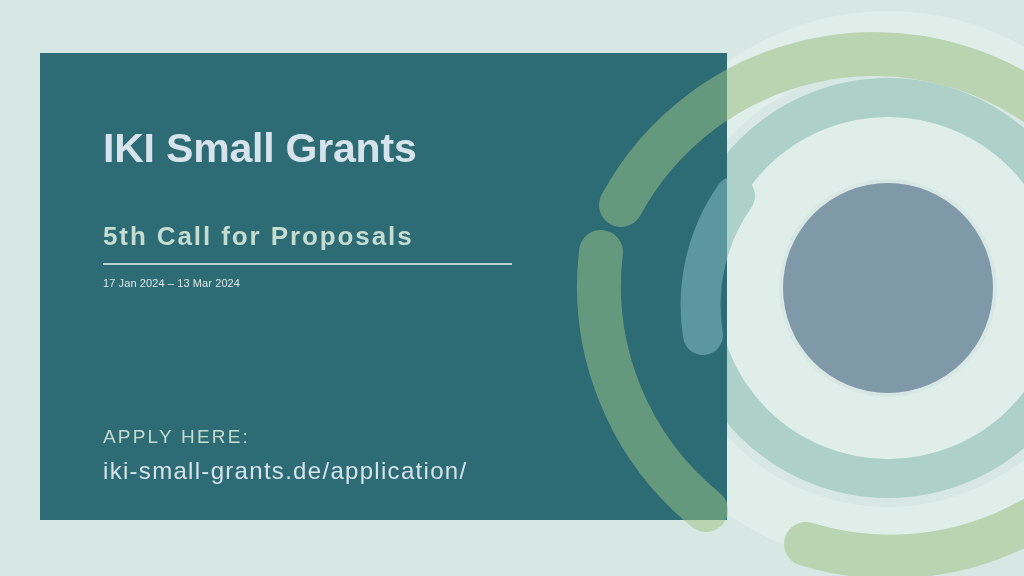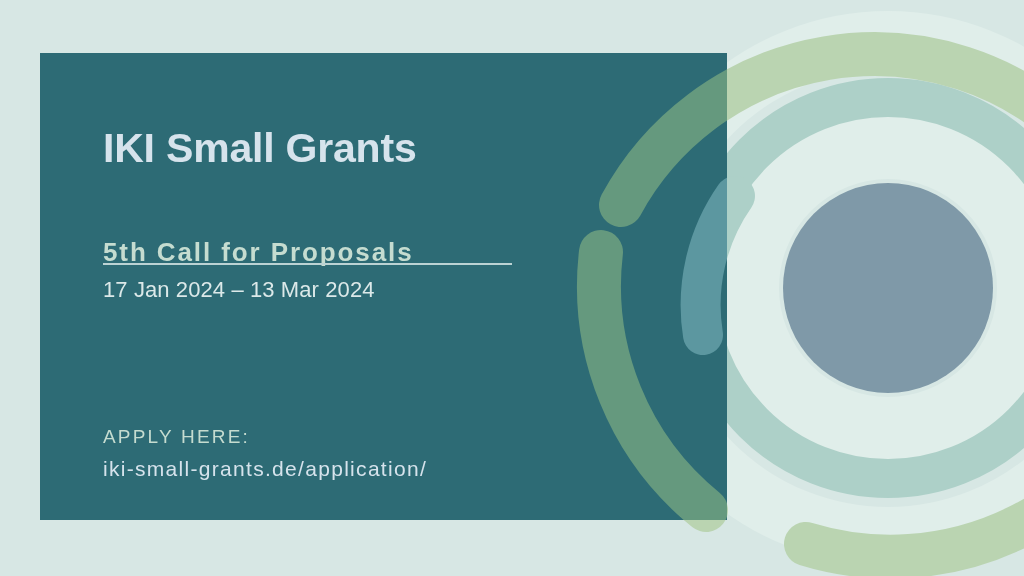--- a/index.html
+++ b/index.html
@@ -71,59 +71,58 @@
 
   .subtitle {
     position: absolute;
     left: 63px;
     top: 168px;
     color: #c5dcd0;
     font-size: 26px;
     font-weight: bold;
     letter-spacing: 1.9px;
     white-space: nowrap;
-    margin-top: 16px;
   }
 
   .rule {
     position: absolute;
     left: 63px;
     top: 210px;
     width: 409px;
     height: 2px;
     background: #bcd3d4;
   }
 
   .daterange {
     position: absolute;
     left: 63px;
     top: 224px;
     color: #dce9e9;
-    font-size: 22px;
+    font-size: 11px;
     letter-spacing: 0.1px;
     white-space: nowrap;
   }
 
   .apply-label {
     position: absolute;
     left: 63px;
     top: 373px;
     color: #c5dcd0;
     font-size: 19px;
     font-weight: normal;
     letter-spacing: 2.2px;
     white-space: nowrap;
   }
 
   .apply-url {
     position: absolute;
     left: 63px;
     top: 404px;
     color: #d6e3ec;
-    font-size: 21px;
+    font-size: 24px;
     letter-spacing: 1.3px;
     white-space: nowrap;
   }
 </style>
 </head>
 <body>
 
 <div id="stage">
 
   <svg id="ring-graphic" viewBox="0 0 1024 576">

